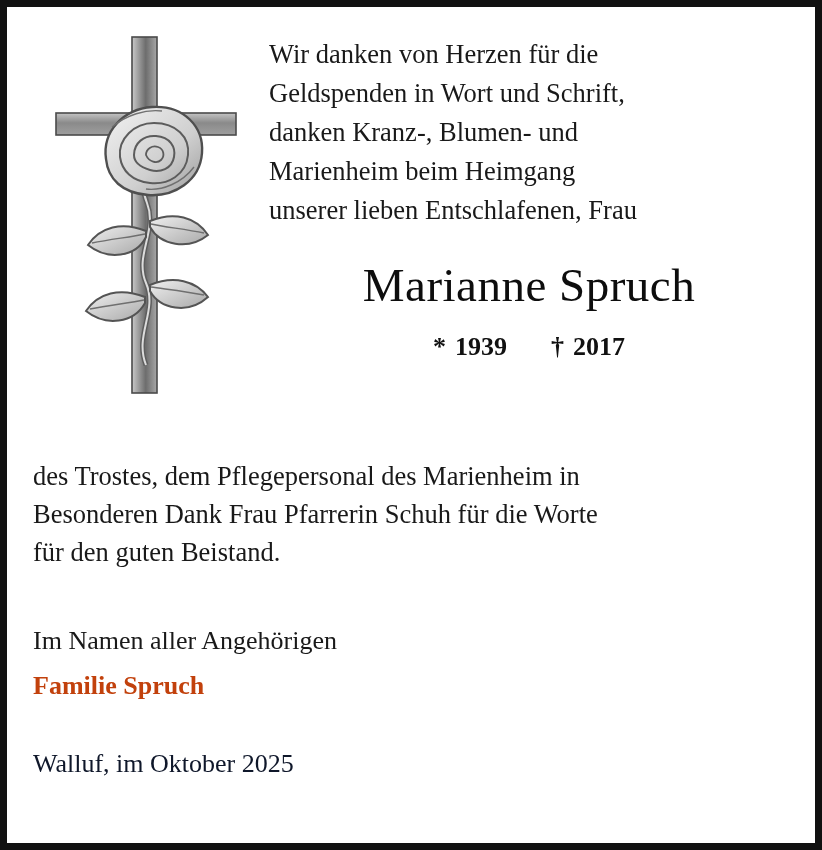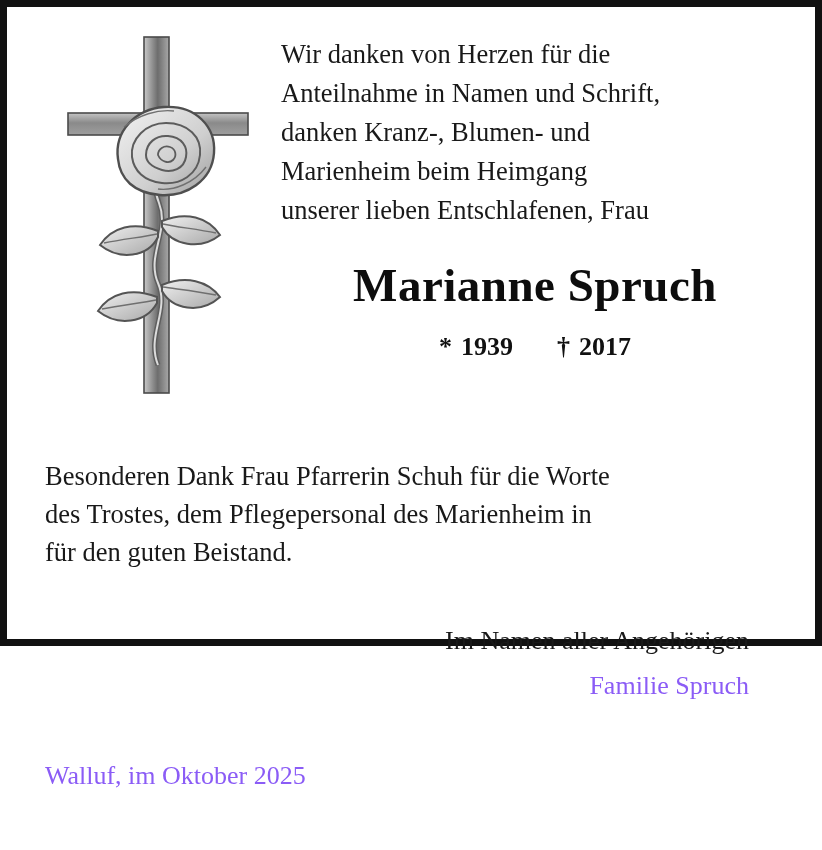--- a/index.html
+++ b/index.html
@@ -10,24 +10,24 @@
   body {
     width: 822px;
     height: 850px;
     font-family: "Liberation Serif", serif;
     color: #1a1a1a;
     overflow: hidden;
   }
   .notice {
     box-sizing: border-box;
     width: 822px;
-    height: 646px;
+    height: 850px;
     border: 7px solid #111111;
     background: #ffffff;
-    padding: 22px 26px 18px 38px;
+    padding: 22px 26px 18px 26px;
     position: relative;
   }
   .top-area {
     display: flex;
     flex-direction: row;
     align-items: flex-start;
   }
   .emblem {
     width: 230px;
     flex: 0 0 230px;
@@ -48,21 +48,21 @@
     line-height: 39px;
     color: #191919;
     white-space: nowrap;
   }
   .name-block {
     margin-top: 30px;
     text-align: center;
   }
   .deceased-name {
     font-size: 47px;
-    font-weight: bold;
+    font-weight: normal;
     letter-spacing: 0.5px;
     color: #0d0d0d;
     line-height: 1.1;
   }
   .dates {
     margin-top: 20px;
     font-size: 26px;
     font-weight: bold;
     color: #111111;
     display: flex;
@@ -79,38 +79,38 @@
     margin-top: 62px;
     font-size: 26.5px;
     line-height: 38px;
     color: #191919;
   }
   .thanks .tline {
     white-space: nowrap;
   }
   .family-block {
     margin-top: 52px;
-    text-align: right;
+    text-align: left;
     padding-right: 40px;
   }
   .family-intro {
     font-size: 26px;
     line-height: 36px;
     color: #191919;
   }
   .family-name {
     margin-top: 12px;
     font-size: 26px;
-    font-weight: normal;
-    color: #8b5cf6;
+    font-weight: bold;
+    color: #c2410c;
   }
   .place-date {
-    margin-top: 60px;
-    font-size: 26px;
-    color: #8b5cf6;
+    margin-top: 48px;
+    font-size: 26px;
+    color: #0f172a;
   }
 </style>
 </head>
 <body>
 
 <div class="notice">
 
   <div class="top-area">
 
     <div class="emblem">
@@ -161,42 +161,42 @@
           <path d="M84 120 C 84 108, 94 100, 106 101 C 120 102, 126 112, 124 122 C 122 134, 110 138, 100 135 C 90 132, 84 128, 84 120 Z" fill="none" stroke="#5c5c5c" stroke-width="2"></path>
           <path d="M96 120 C 96 114, 102 110, 108 112 C 114 114, 115 121, 111 125 C 107 129, 99 127, 96 120 Z" fill="none" stroke="#5c5c5c" stroke-width="1.8"></path>
           <path d="M62 92 C 76 80, 96 74, 112 76" fill="none" stroke="#707070" stroke-width="1.4"></path>
           <path d="M144 132 C 132 148, 112 156, 96 154" fill="none" stroke="#707070" stroke-width="1.4"></path>
         </g>
       </svg>
     </div>
 
     <div class="intro-col">
       <div class="intro-line">Wir danken von Herzen für die</div>
-      <div class="intro-line">Anteilnahme in Namen und Schrift,</div>
+      <div class="intro-line">Geldspenden in Wort und Schrift,</div>
       <div class="intro-line">danken Kranz-, Blumen- und</div>
       <div class="intro-line">Marienheim beim Heimgang</div>
       <div class="intro-line">unserer lieben Entschlafenen, Frau</div>
 
       <div class="name-block">
         <div class="deceased-name">Marianne Spruch</div>
         <div class="dates">
           <span class="birth">
             <span class="sym">*</span><span>1939</span>
           </span>
           <span class="death">
             <span class="sym">†</span><span>2017</span>
           </span>
         </div>
       </div>
     </div>
   </div>
 
   <div class="thanks">
+    <div class="tline">des Trostes, dem Pflegepersonal des Marienheim in</div>
     <div class="tline">Besonderen Dank Frau Pfarrerin Schuh für die Worte</div>
-    <div class="tline">des Trostes, dem Pflegepersonal des Marienheim in</div>
     <div class="tline">für den guten Beistand.</div>
   </div>
 
   <div class="family-block">
     <div class="family-intro">Im Namen aller Angehörigen</div>
     <div class="family-name">Familie Spruch</div>
   </div>
 
   <div class="place-date">Walluf, im Oktober 2025</div>
 

